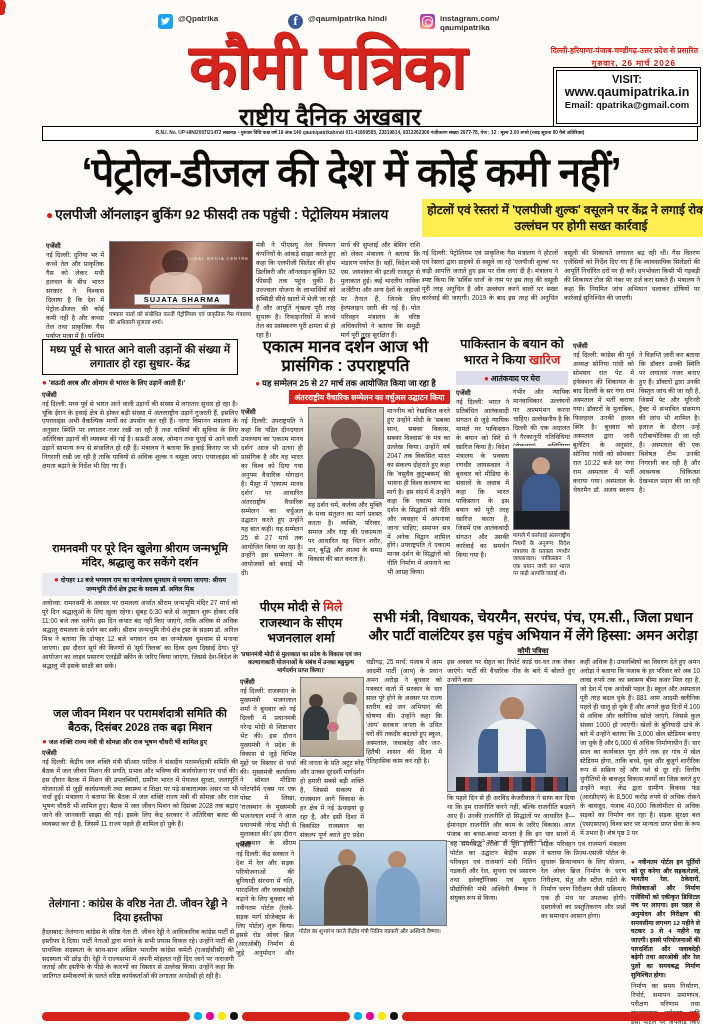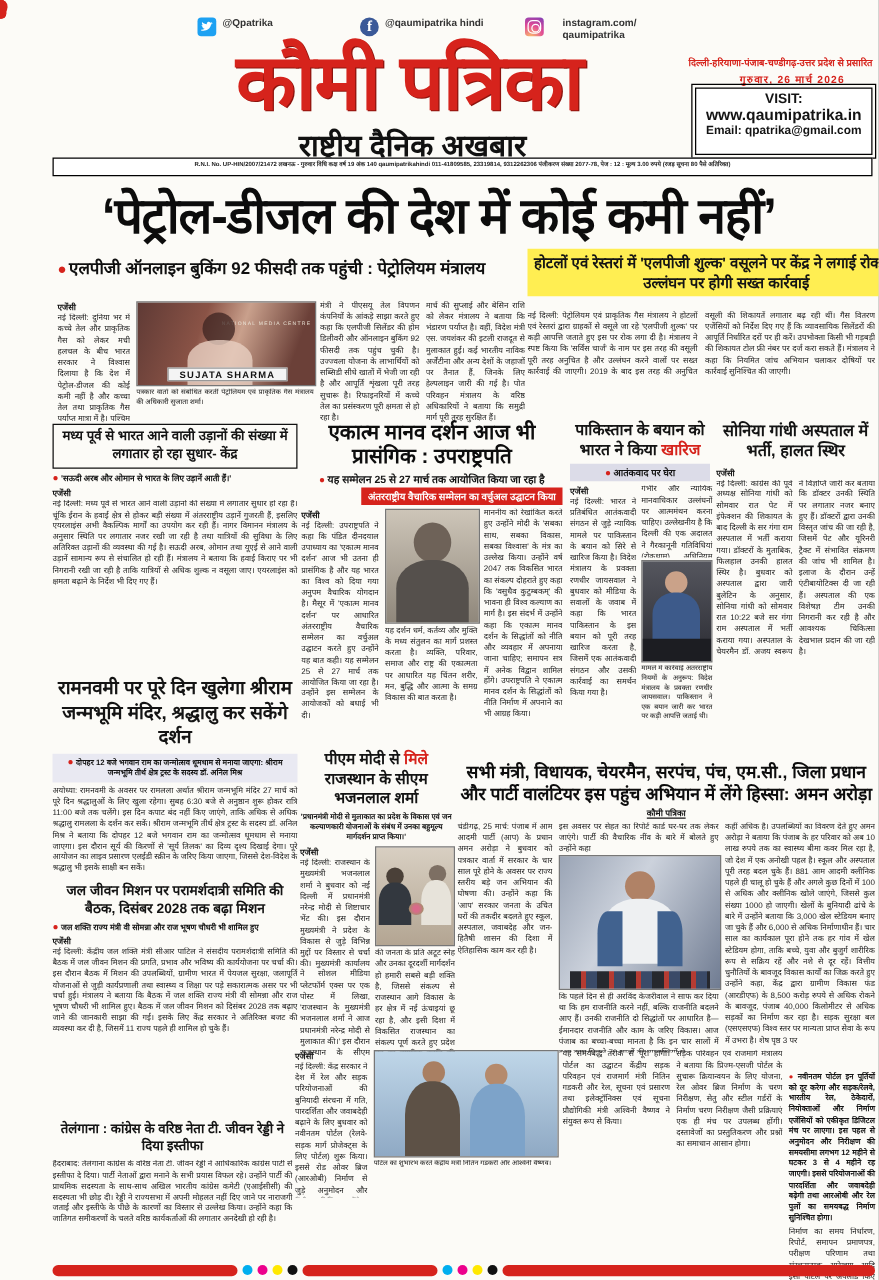--- a/index.html
+++ b/index.html
@@ -52,21 +52,21 @@
   </div>
   <div class="abs soc" style="left:288px;top:14px;width:110px;">
     <span class="icon16" style="background:#3b5998;color:#fff;font-weight:bold;font-size:12px;text-align:center;line-height:15px;border-radius:8px;font-family:'Liberation Serif',serif;">f</span>
     <span class="txt" style="width:86px;">@qaumipatrika hindi</span>
   </div>
   <div class="abs soc" style="left:420px;top:14px;width:130px;">
     <span class="icon16" style="background:radial-gradient(circle at 30% 110%,#fdc468,#df4996 55%,#7a3db8);">
       <span style="position:absolute;inset:2px;border:1.4px solid #fff;border-radius:4px;"></span>
       <span style="position:absolute;left:5px;top:5px;width:5px;height:5px;border:1.2px solid #fff;border-radius:50%;"></span>
     </span>
-    <span class="txt" style="width:104px;margin-left:10px;">instagram.com/ qaumipatrika</span>
+    <span class="txt" style="width:104px;">instagram.com/ qaumipatrika</span>
   </div>
 
   <div class="abs" style="left:462px;top:45px;width:236px;text-align:right;font-size:7.6px;font-weight:bold;color:var(--red);">दिल्ली-हरियाणा-पंजाब-चण्डीगढ़-उत्तर प्रदेश से प्रसारित</div>
   <div class="abs" style="left:462px;top:57px;width:214px;text-align:right;font-size:8.2px;font-weight:bold;color:var(--red);letter-spacing:1px;">गुरुवार, 26 मार्च 2026</div>
 
   <div class="abs ctr" style="left:105px;top:36px;width:445px;font-size:62px;line-height:1.0;font-weight:900;color:var(--red);text-shadow:1px 1px 0 #8d130d;letter-spacing:-1px;">कौमी पत्रिका</div>
 
   <div class="abs" style="left:556px;top:70px;width:140px;height:50px;border:1px solid #000;outline:1px solid #000;outline-offset:2px;background:#fff;text-align:center;padding-top:2px;">
     <div style="font-size:11px;font-weight:bold;">VISIT:</div>
     <div style="font-size:12.5px;font-weight:bold;">www.qaumipatrika.in</div>
@@ -109,21 +109,21 @@
   <div class="abs body-txt" style="left:422px;top:249px;width:278px;height:86px;column-count:2;column-gap:6px;">नई दिल्ली: पेट्रोलियम एवं प्राकृतिक गैस मंत्रालय ने होटलों एवं रेस्तरां द्वारा ग्राहकों से वसूले जा रहे 'एलपीजी शुल्क' पर कड़ी आपत्ति जताते हुए इस पर रोक लगा दी है। मंत्रालय ने स्पष्ट किया कि 'सर्विस चार्ज' के नाम पर इस तरह की वसूली पूरी तरह अनुचित है और उल्लंघन करने वालों पर सख्त कार्रवाई की जाएगी। 2019 के बाद इस तरह की अनुचित वसूली की शिकायतें लगातार बढ़ रही थीं। गैस वितरण एजेंसियों को निर्देश दिए गए हैं कि व्यावसायिक सिलेंडरों की आपूर्ति निर्धारित दरों पर ही करें। उपभोक्ता किसी भी गड़बड़ी की शिकायत टोल फ्री नंबर पर दर्ज करा सकते हैं। मंत्रालय ने कहा कि नियमित जांच अभियान चलाकर दोषियों पर कार्रवाई सुनिश्चित की जाएगी।</div>
 
   <div class="abs" style="left:42px;top:339px;width:196px;">
     <div class="hl-box ctr" style="font-size:10.6px;font-weight:bold;line-height:1.3;">मध्य पूर्व से भारत आने वाली उड़ानों की संख्या में लगातार हो रहा सुधार- केंद्र</div>
     <div style="font-size:6.6px;font-weight:bold;margin-top:3px;"><span class="dot">●</span><span>'सऊदी अरब और ओमान से भारत के लिए उड़ानें आती हैं।'</span></div>
     <div class="agency" style="margin-top:3px;">एजेंसी</div>
     <div class="body-txt" style="height:140px;">नई दिल्ली: मध्य पूर्व से भारत आने वाली उड़ानों की संख्या में लगातार सुधार हो रहा है। चूंकि ईरान के हवाई क्षेत्र से होकर बड़ी संख्या में अंतरराष्ट्रीय उड़ानें गुजरती हैं, इसलिए एयरलाइंस अभी वैकल्पिक मार्गों का उपयोग कर रही हैं। नागर विमानन मंत्रालय के अनुसार स्थिति पर लगातार नजर रखी जा रही है तथा यात्रियों की सुविधा के लिए अतिरिक्त उड़ानों की व्यवस्था की गई है। सऊदी अरब, ओमान तथा यूएई से आने वाली उड़ानें सामान्य रूप से संचालित हो रही हैं। मंत्रालय ने बताया कि हवाई किराए पर भी निगरानी रखी जा रही है ताकि यात्रियों से अधिक शुल्क न वसूला जाए। एयरलाइंस को क्षमता बढ़ाने के निर्देश भी दिए गए हैं।</div>
   </div>
 
   <div class="abs" style="left:42px;top:541px;width:196px;">
-    <div class="ctr" style="font-size:15px;font-weight:bold;line-height:1.3;">रामनवमी पर पूरे दिन खुलेगा श्रीराम जन्मभूमि मंदिर, श्रद्धालु कर सकेंगे दर्शन</div>
+    <div class="ctr" style="font-size:11px;font-weight:bold;line-height:1.3;">रामनवमी पर पूरे दिन खुलेगा श्रीराम जन्मभूमि मंदिर, श्रद्धालु कर सकेंगे दर्शन</div>
     <div class="graybar" style="font-size:6.2px;margin-top:3px;padding:2px;line-height:1.35;background:#e9e9f2;">
       <span class="dot">●</span><span>दोपहर 12 बजे भगवान राम का जन्मोत्सव धूमधाम से मनाया जाएगा: श्रीराम जन्मभूमि तीर्थ क्षेत्र ट्रस्ट के सदस्य डॉ. अनिल मिश्र</span>
     </div>
     <div class="body-txt" style="height:98px;margin-top:3px;">अयोध्या: रामनवमी के अवसर पर रामलला अर्थात श्रीराम जन्मभूमि मंदिर 27 मार्च को पूरे दिन श्रद्धालुओं के लिए खुला रहेगा। सुबह 6:30 बजे से अनुष्ठान शुरू होकर रात्रि 11:00 बजे तक चलेंगे। इस दिन कपाट बंद नहीं किए जाएंगे, ताकि अधिक से अधिक श्रद्धालु रामलला के दर्शन कर सकें। श्रीराम जन्मभूमि तीर्थ क्षेत्र ट्रस्ट के सदस्य डॉ. अनिल मिश्र ने बताया कि दोपहर 12 बजे भगवान राम का जन्मोत्सव धूमधाम से मनाया जाएगा। इस दौरान सूर्य की किरणों से 'सूर्य तिलक' का दिव्य दृश्य दिखाई देगा। पूरे आयोजन का लाइव प्रसारण एलईडी स्क्रीन के जरिए किया जाएगा, जिससे देश-विदेश के श्रद्धालु भी इसके साक्षी बन सकें।</div>
   </div>
 
   <div class="abs" style="left:42px;top:706px;width:196px;">
     <div class="ctr" style="font-size:11px;font-weight:bold;line-height:1.3;">जल जीवन मिशन पर परामर्शदात्री समिति की बैठक, दिसंबर 2028 तक बढ़ा मिशन</div>
     <div style="font-size:6.4px;font-weight:bold;margin-top:2px;"><span class="dot">●</span><span>जल शक्ति राज्य मंत्री वी सोमन्ना और राज भूषण चौधरी भी शामिल हुए</span></div>
     <div class="agency" style="margin-top:2px;">एजेंसी</div>
@@ -173,21 +173,20 @@
           <div class="fig-head" style="left:18px;top:8px;width:18px;height:18px;background:#caa289;"></div>
           <div class="fig-body" style="left:8px;top:25px;width:38px;height:38px;background:#3d5a8a;"></div>
           <div class="abs" style="left:0;bottom:0;width:55px;height:18px;background:#1c1d22;"></div>
         </div>
         <div class="cap" style="height:56px;margin-top:2px;">मामले में कार्रवाई अंतरराष्ट्रीय नियमों के अनुरूप: विदेश मंत्रालय के प्रवक्ता रणधीर जायसवाल। पाकिस्तान ने एक बयान जारी कर भारत पर कड़ी आपत्ति जताई थी।</div>
       </div>
     </div>
   </div>
 
   <div class="abs" style="left:573px;top:337px;width:127px;">
-    <div class="ctr" style="font-size:13px;font-weight:900;line-height:1.25;">सोनिया गांधी अस्पताल में भर्ती, हालत स्थिर</div>
     <div class="agency" style="margin-top:4px;">एजेंसी</div>
     <div class="body-txt" style="height:178px;column-count:2;column-gap:5px;">नई दिल्ली: कांग्रेस की पूर्व अध्यक्ष सोनिया गांधी को सोमवार रात पेट में इंफेक्शन की शिकायत के बाद दिल्ली के सर गंगा राम अस्पताल में भर्ती कराया गया। डॉक्टरों के मुताबिक, फिलहाल उनकी हालत स्थिर है। बुधवार को अस्पताल द्वारा जारी बुलेटिन के अनुसार, सोनिया गांधी को सोमवार रात 10:22 बजे सर गंगा राम अस्पताल में भर्ती कराया गया। अस्पताल के चेयरमैन डॉ. अजय स्वरूप ने विज्ञप्ति जारी कर बताया कि डॉक्टर उनकी स्थिति पर लगातार नजर बनाए हुए हैं। डॉक्टरों द्वारा उनकी विस्तृत जांच की जा रही है, जिसमें पेट और यूरिनरी ट्रैक्ट में संभावित संक्रमण की जांच भी शामिल है। इलाज के दौरान उन्हें एंटीबायोटिक्स दी जा रही हैं। अस्पताल की एक विशेषज्ञ टीम उनकी निगरानी कर रही है और आवश्यक चिकित्सा देखभाल प्रदान की जा रही है।</div>
   </div>
 
   <div class="abs" style="left:366px;top:584px;width:334px;">
     <div class="ctr" style="font-size:14px;font-weight:900;line-height:1.3;color:#0d0d0d;margin-top:24px;">सभी मंत्री, विधायक, चेयरमैन, सरपंच, पंच, एम.सी., जिला प्रधान और पार्टी वालंटियर इस पहुंच अभियान में लेंगे हिस्सा: अमन अरोड़ा</div>
     <div class="ctr" style="font-size:6.8px;font-weight:bold;text-decoration:underline;margin-top:2px;">कौमी पत्रिका</div>
     <div class="colflex" style="gap:5px;margin-top:3px;height:186px;">
       <div class="body-txt" style="width:76px;flex:0 0 auto;height:186px;">चंडीगढ़, 25 मार्च: पंजाब में आम आदमी पार्टी (आप) के प्रधान अमन अरोड़ा ने बुधवार को पत्रकार वार्ता में सरकार के चार साल पूरे होने के अवसर पर राज्य स्तरीय बड़े जन अभियान की घोषणा की। उन्होंने कहा कि 'आप' सरकार जनता के उचित घरों की तकदीर बदलते हुए स्कूल, अस्पताल, जवाबदेह और जन-हितैषी शासन की दिशा में ऐतिहासिक काम कर रही है।</div>
       <div style="width:128px;flex:0 0 auto;">

